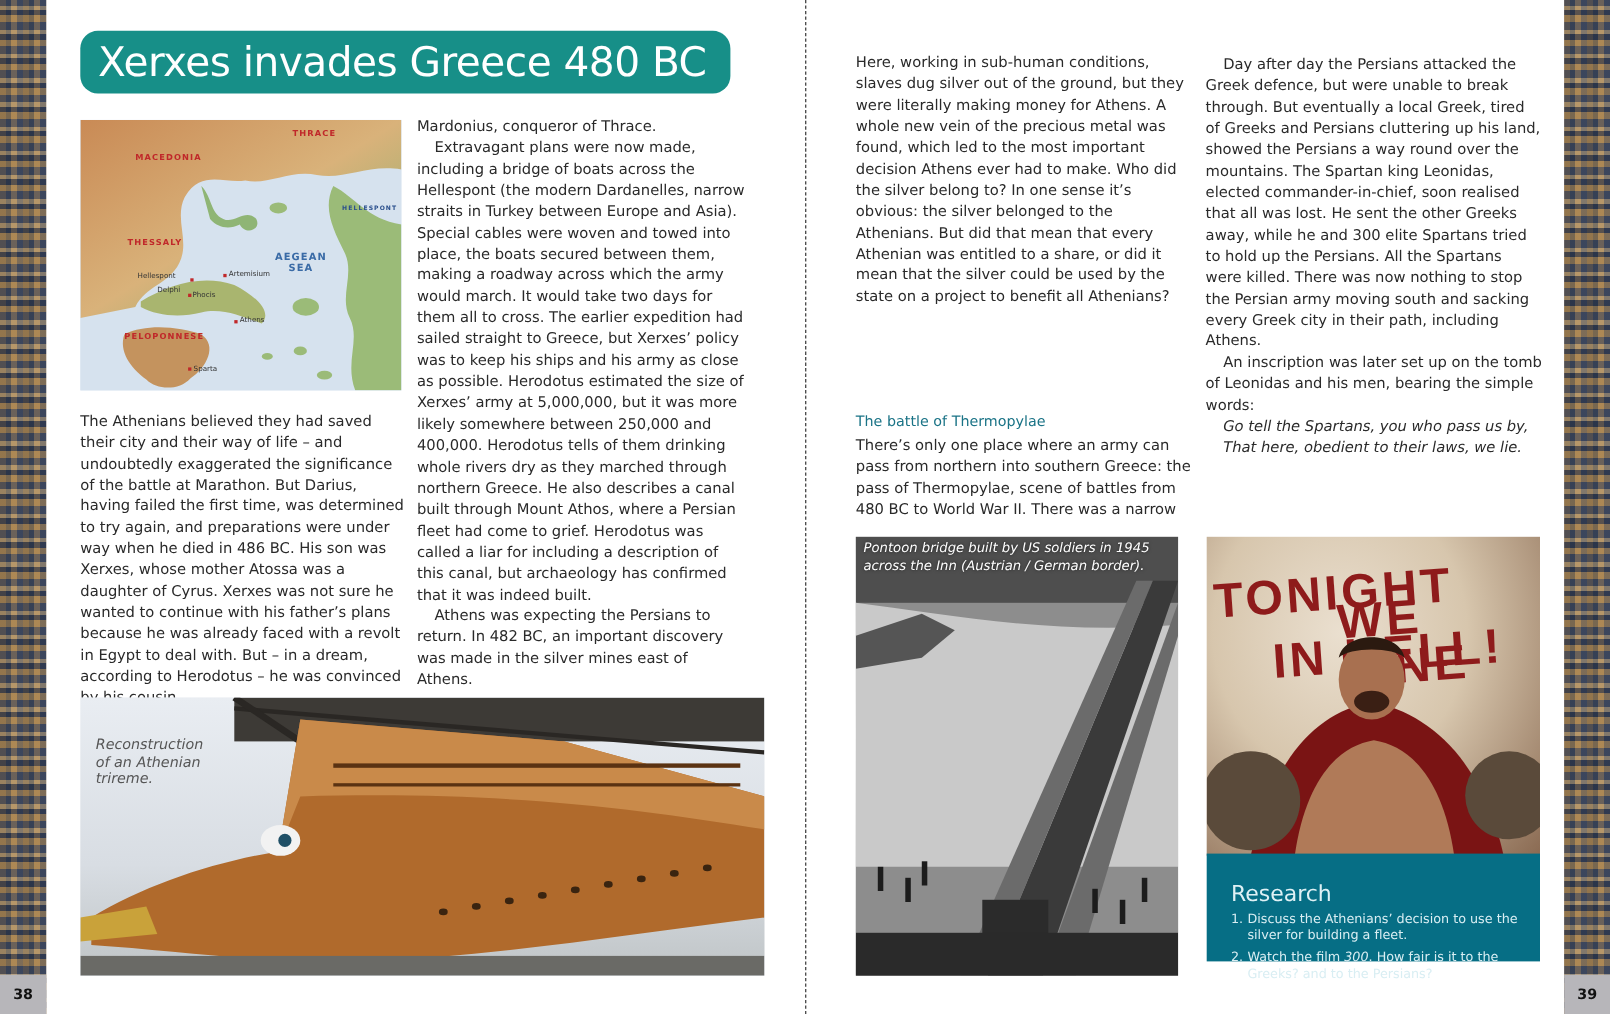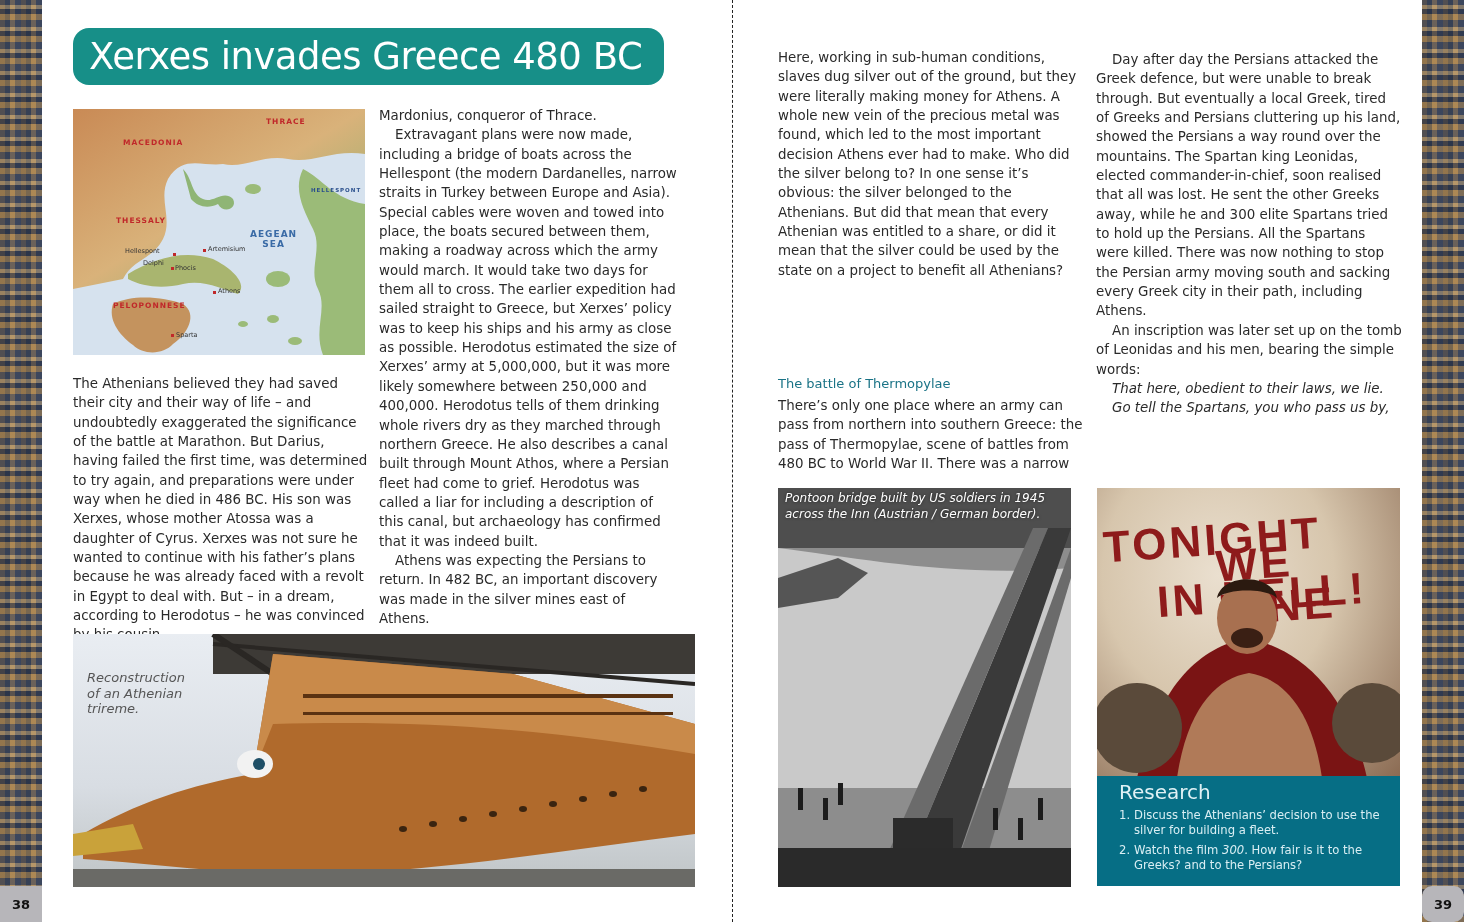--- a/index.html
+++ b/index.html
@@ -13,21 +13,21 @@
       repeating-linear-gradient(90deg, #6b5a48 0 5px, #2f3a4f 5px 10px, #a4835a 10px 15px, #3b4660 15px 21px);
   }
   .border-left { left: 0; width: 42px; }
   .border-right { right: 0; width: 42px; }
   .folio {
     position: absolute; bottom: 0; width: 42px; height: 36px;
     background: #b7b6ba; display: flex; align-items: center; justify-content: center;
     font-weight: bold; font-size: 13px; color: #111; margin-top: 15px;
   }
   .folio-left { left: 0; }
-  .folio-right { right: 0; border-radius: 10px; }
+  .folio-right { right: 0; }
 
   .spine {
     position: absolute; left: 732px; top: 0; height: 922px; width: 0;
     border-left: 1.5px dashed #222;
   }
 
   .title-bar {
     position: absolute; left: 73px; top: 28px; width: 591px; height: 57px;
     background: #178f88; border-radius: 16px;
     color: #fff; font-size: 37px; line-height: 57px; padding-left: 16px;
@@ -73,22 +73,22 @@
   .poster {
     position: absolute; left: 1097px; top: 488px; width: 303px; height: 290px; overflow: hidden;
     background: radial-gradient(ellipse at 40% 30%, #eadfcf 0%, #d7c6ad 45%, #8a6a52 100%);
   }
   .poster-line {
     position: absolute; font-family: "Liberation Sans", sans-serif; font-weight: bold; color: #8e1b1b;
     font-size: 44px; letter-spacing: 3px; transform: rotate(-4deg); line-height: 44px;
   }
 
   .research {
-    position: absolute; left: 1097px; top: 776px; width: 303px; height: 110px;
-    background: #066e85; color: #d9eef3; padding: 4px 14px 0 22px;
+    position: absolute; left: 1097px; top: 776px; width: 303px; height: 98px;
+    background: #066e85; color: #d9eef3; padding: 24px 14px 0 22px;
   }
   .research-title { font-size: 20px; color: #dff1f5; line-height: 24px; margin-bottom: 4px; }
   .research ol { list-style: none; font-size: 11.6px; line-height: 15.3px; }
   .research li { display: flex; margin-bottom: 4px; }
   .research li .num { width: 15px; flex-shrink: 0; }
 
   .subhead { position: absolute; left: 778px; top: 376px; font-size: 13px; color: #1a7386; }
   .verse { font-style: italic; padding-left: 16px; }
 </style>
 </head>
@@ -198,22 +198,22 @@
   <p>Here, working in sub-human conditions, slaves dug silver out of the ground, but they were literally making money for Athens. A whole new vein of the precious metal was found, which led to the most important decision Athens ever had to make. Who did the silver belong to? In one sense it’s obvious: the silver belonged to the Athenians. But did that mean that every Athenian was entitled to a share, or did it mean that the silver could be used by the state on a project to benefit all Athenians?</p>
 </div>
 <div class="subhead">The battle of Thermopylae</div>
 <div class="body-text" style="left:778px;top:396px;width:305px;">
   <p>There’s only one place where an army can pass from northern into southern Greece: the pass of Thermopylae, scene of battles from 480 BC to World War II. There was a narrow</p>
 </div>
 
 <div class="body-text" style="left:1096px;top:50px;width:306px;">
   <p class="indent">Day after day the Persians attacked the Greek defence, but were unable to break through. But eventually a local Greek, tired of Greeks and Persians cluttering up his land, showed the Persians a way round over the mountains. The Spartan king Leonidas, elected commander-in-chief, soon realised that all was lost. He sent the other Greeks away, while he and 300 elite Spartans tried to hold up the Persians. All the Spartans were killed. There was now nothing to stop the Persian army moving south and sacking every Greek city in their path, including Athens.</p>
   <p class="indent">An inscription was later set up on the tomb of Leonidas and his men, bearing the simple words:</p>
+  <p class="verse">Go tell the Spartans, you who pass us by,</p>
   <p class="verse">That here, obedient to their laws, we lie.</p>
-  <p class="verse">Go tell the Spartans, you who pass us by,</p>
 </div>
 
 <div class="pontoon">
   <svg width="293" height="399" viewBox="0 0 293 399">
     <rect width="293" height="399" fill="#8d8d8d"></rect>
     <rect y="0" width="293" height="60" fill="#4e4e4e"></rect>
     <path d="M0 60 C80 70 180 90 293 80 V300 H0 Z" fill="#c9c9c9"></path>
 
     <path d="M120 399 L170 399 L293 40 L270 40 Z" fill="#3a3a3a"></path>
     <path d="M95 399 L120 399 L270 40 L255 40 Z" fill="#6b6b6b"></path>

